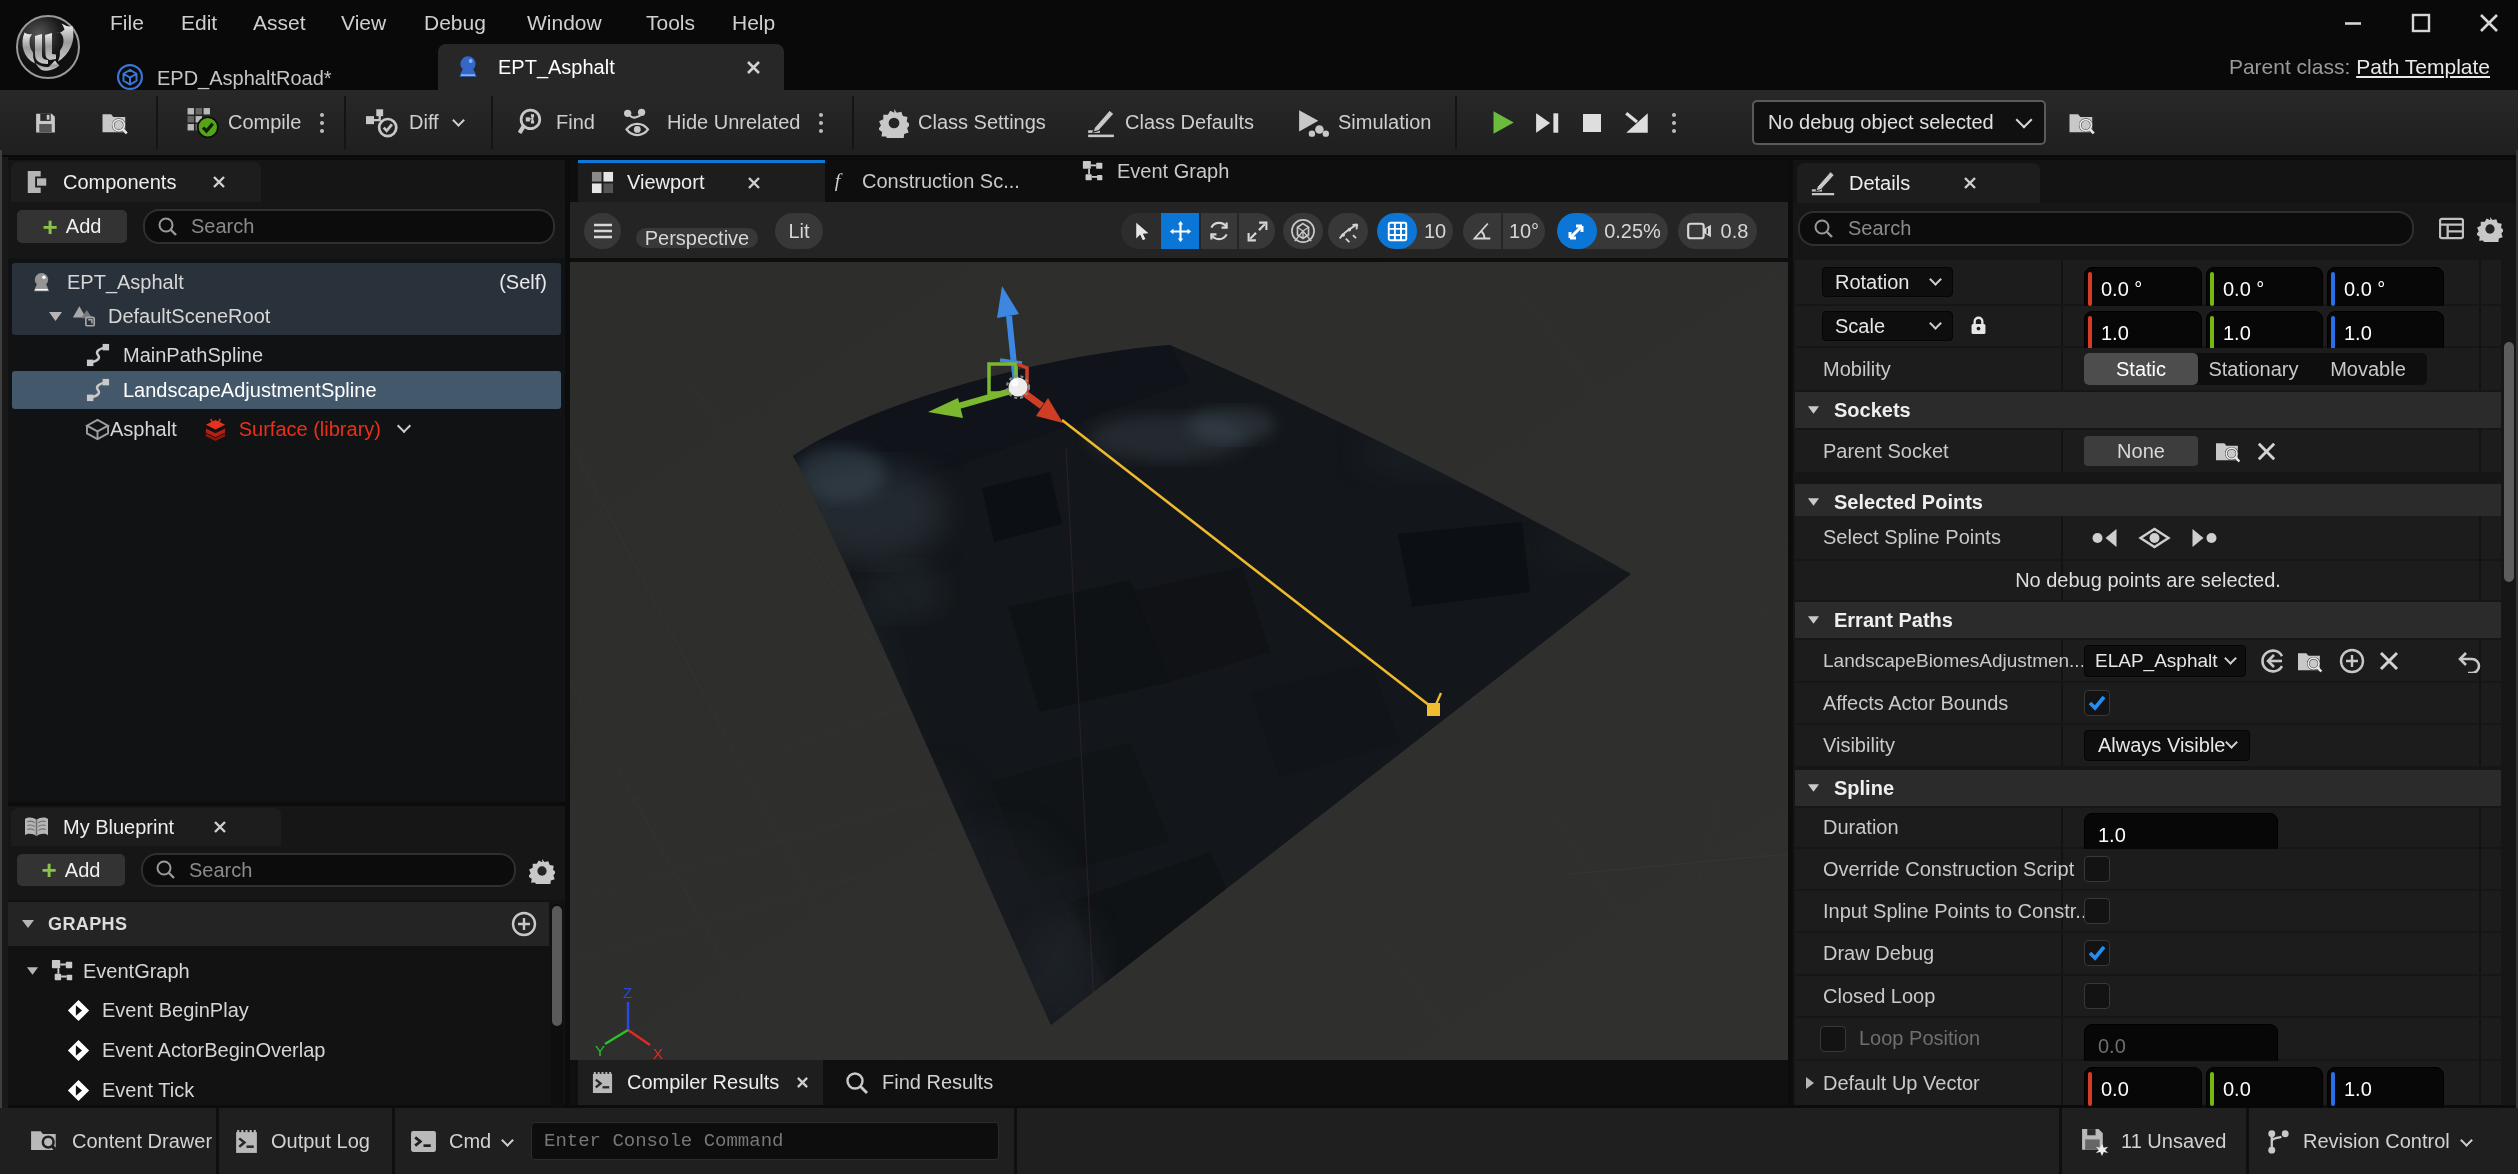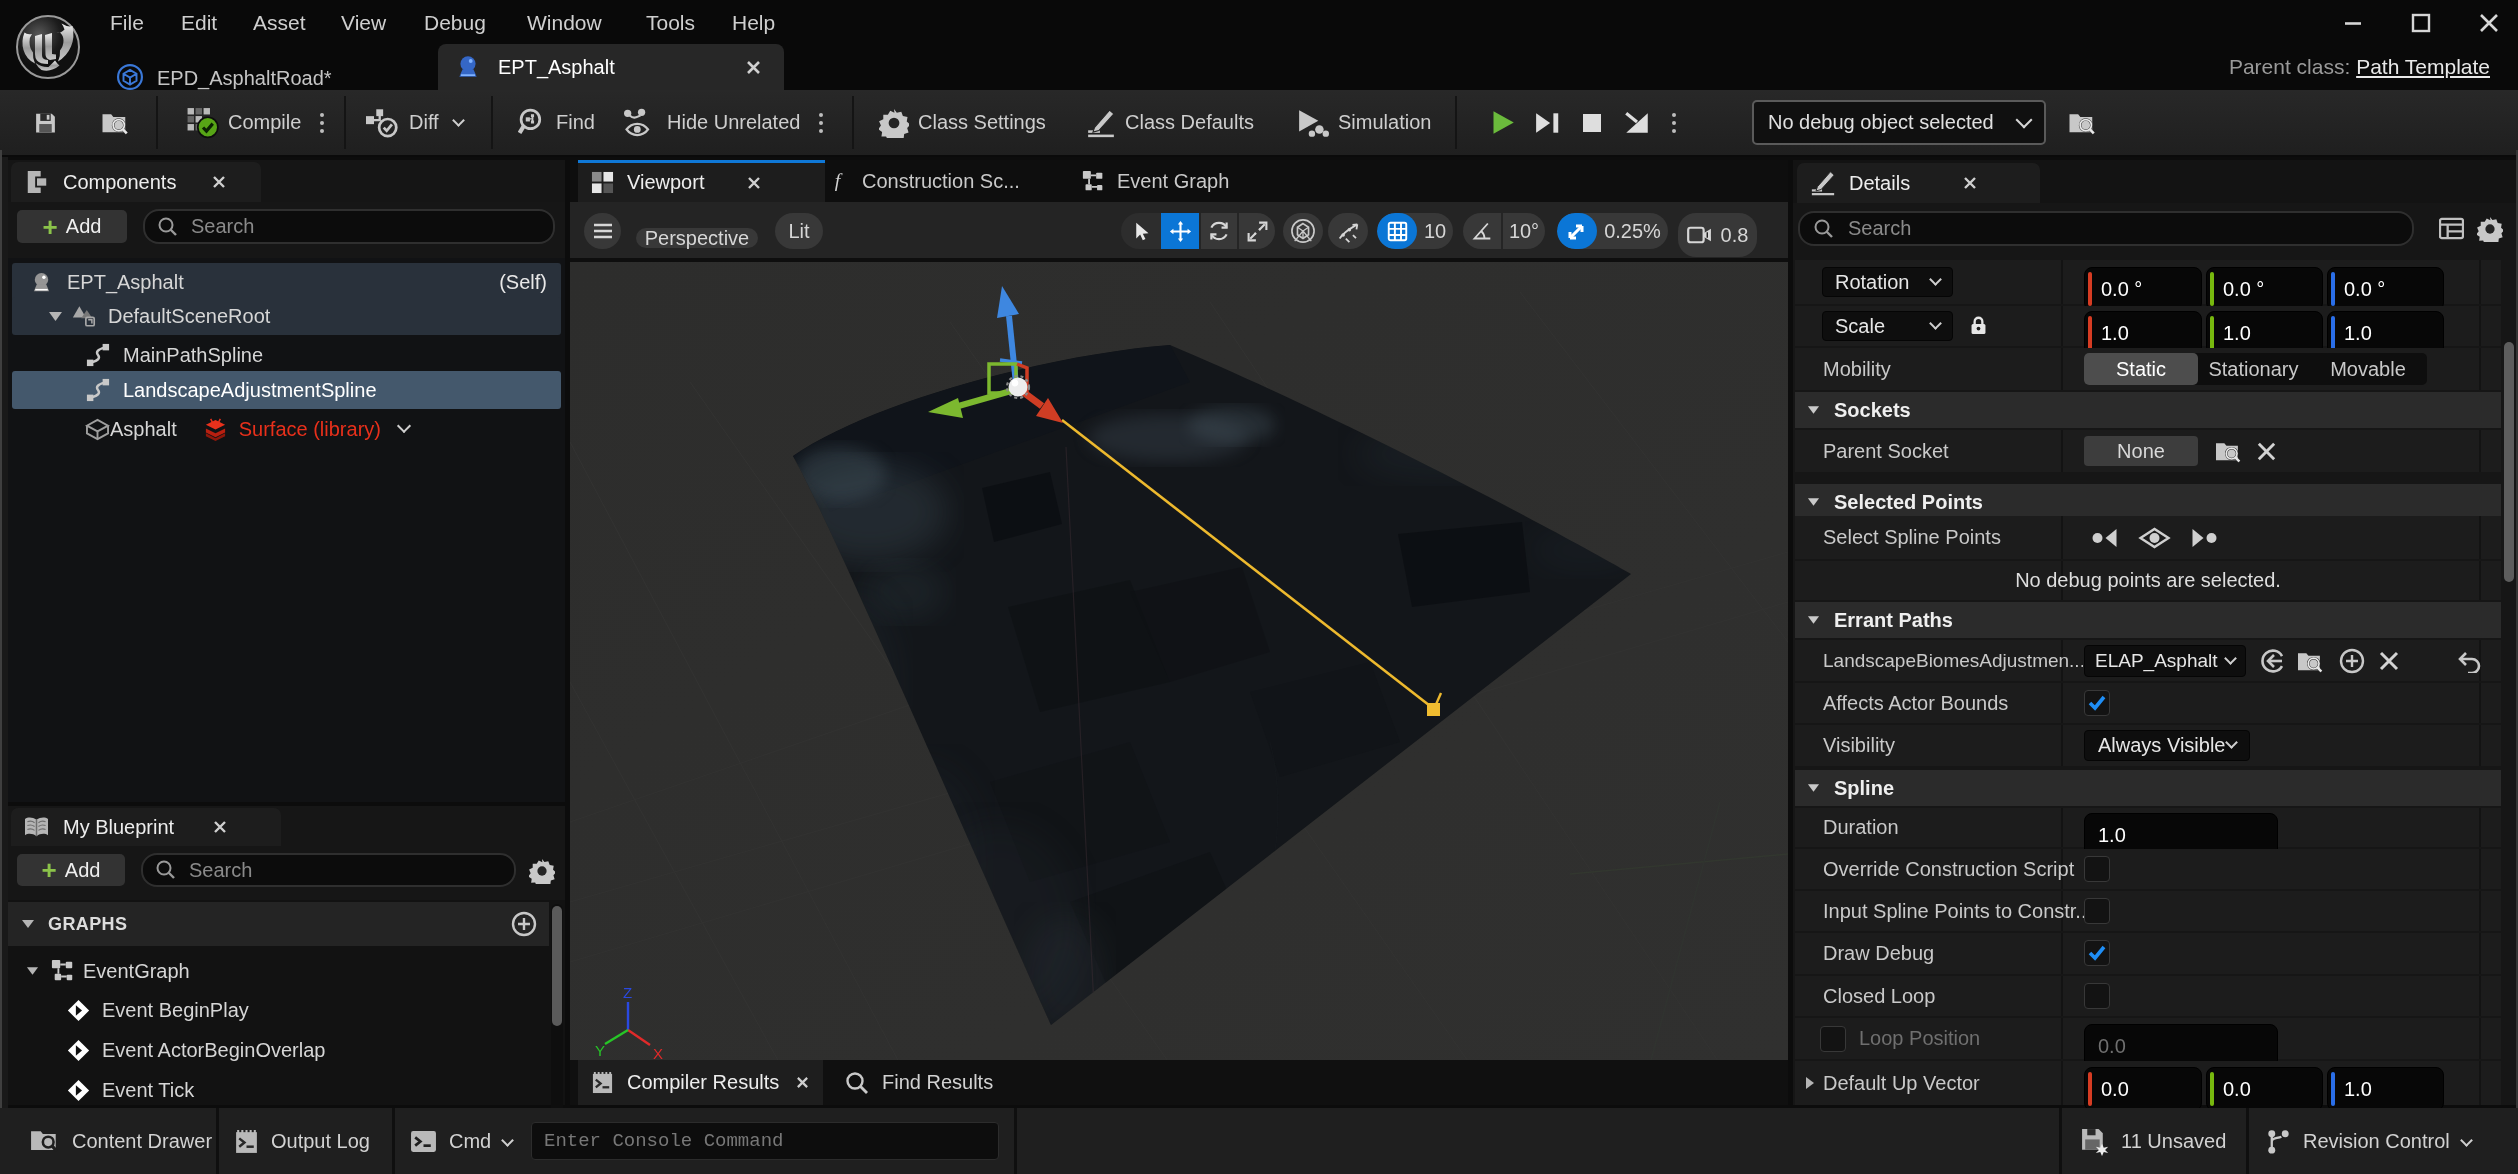--- a/index.html
+++ b/index.html
@@ -628,21 +628,21 @@
       <svg class="i" width="14" height="14" viewBox="0 0 14 14" style="margin-left:30px">
             <path d="M2 2 L12 12 M12 2 L2 12" stroke="#cfcfcf" stroke-width="2.4"></path>
           </svg>
     </div>
     <div style="position:absolute;left:262px;top:0;height:42px;display:flex;align-items:center;gap:12px;color:#c9c9c9;font-size:20px">
       <svg class="i" width="18" height="24">
             <use href="#i-fx"></use>
           </svg>
           <span>Construction Sc...</span>
     </div>
-    <div style="position:absolute;left:512px;top:0;height:42px;display:flex;align-items:center;gap:12px;color:#c9c9c9;font-size:20px">
+    <div style="position:absolute;left:512px;top:0;height:42px;display:flex;align-items:flex-start;gap:12px;color:#c9c9c9;font-size:20px">
       <svg class="i" width="23" height="23">
             <use href="#i-graph"></use>
           </svg>
           <span>Event Graph</span>
     </div>
   </div>
   <div id="vtoolbar">
     <div class="pill" style="position:absolute;left:14px;top:11px;width:37px;height:36px;border-radius:18px">
       <svg class="i" width="20" height="16" viewBox="0 0 20 16">
             <path d="M1 2 H19 M1 8 H19 M1 14 H19" stroke="#d6d6d6" stroke-width="2.4"></path>
@@ -700,21 +700,21 @@
     </div>
     <div class="pill" style="position:absolute;left:987px;top:11px;width:111px;height:36px;padding:0;overflow:hidden">
       <div style="width:40px;height:36px;background:#0b76d6;display:flex;align-items:center;justify-content:center;border-radius:18px">
             <svg class="i" width="20" height="20" viewBox="0 0 20 20">
               <path d="M3 17 L15 5" stroke="#fff" stroke-width="3"></path>
               <path d="M15 5 h-6 M15 5 v6 M3 17 h6 M3 17 v-6" stroke="#fff" stroke-width="3"></path>
             </svg>
           </div>
       <div style="flex:1;text-align:center">0.25%</div>
     </div>
-    <div class="pill" style="position:absolute;left:1108px;top:11px;width:79px;height:44px;gap:8px">
+    <div class="pill" style="position:absolute;left:1108px;top:11px;width:79px;height:36px;gap:8px">
           <svg class="i" width="26" height="20">
             <use href="#i-camspeed"></use>
           </svg>
           <span>0.8</span>
         </div>
   </div>
   <svg id="scene" viewBox="0 0 1218 802">
     <defs>
       <clipPath id="quadclip">
             <path d="M600 83 C760 150 980 265 1061 312 L481 763 C390 560 260 260 223 194 C300 140 480 92 600 83 Z"></path>

